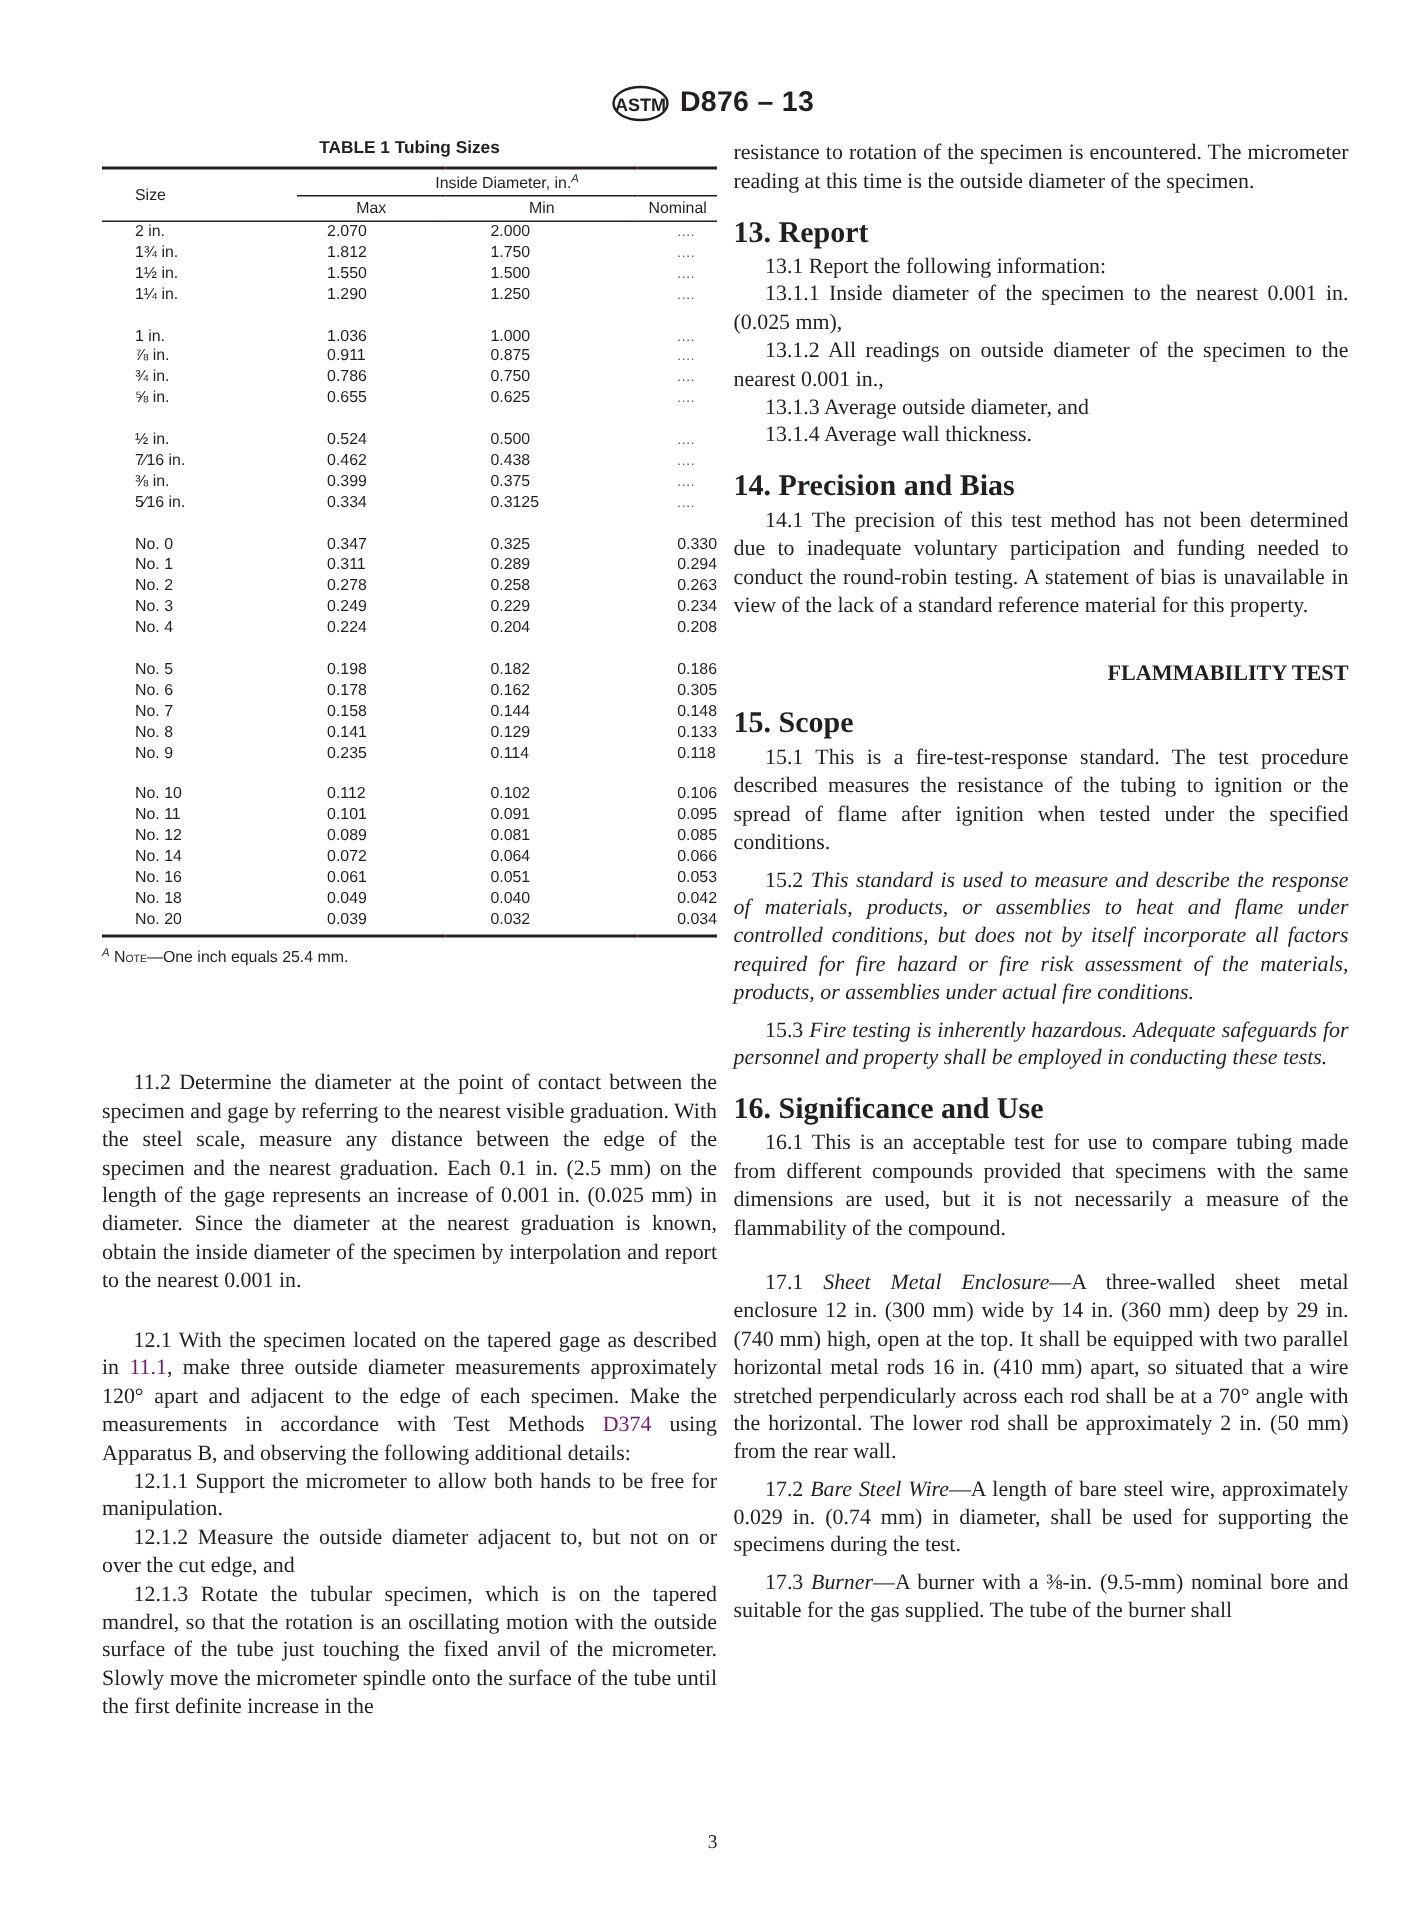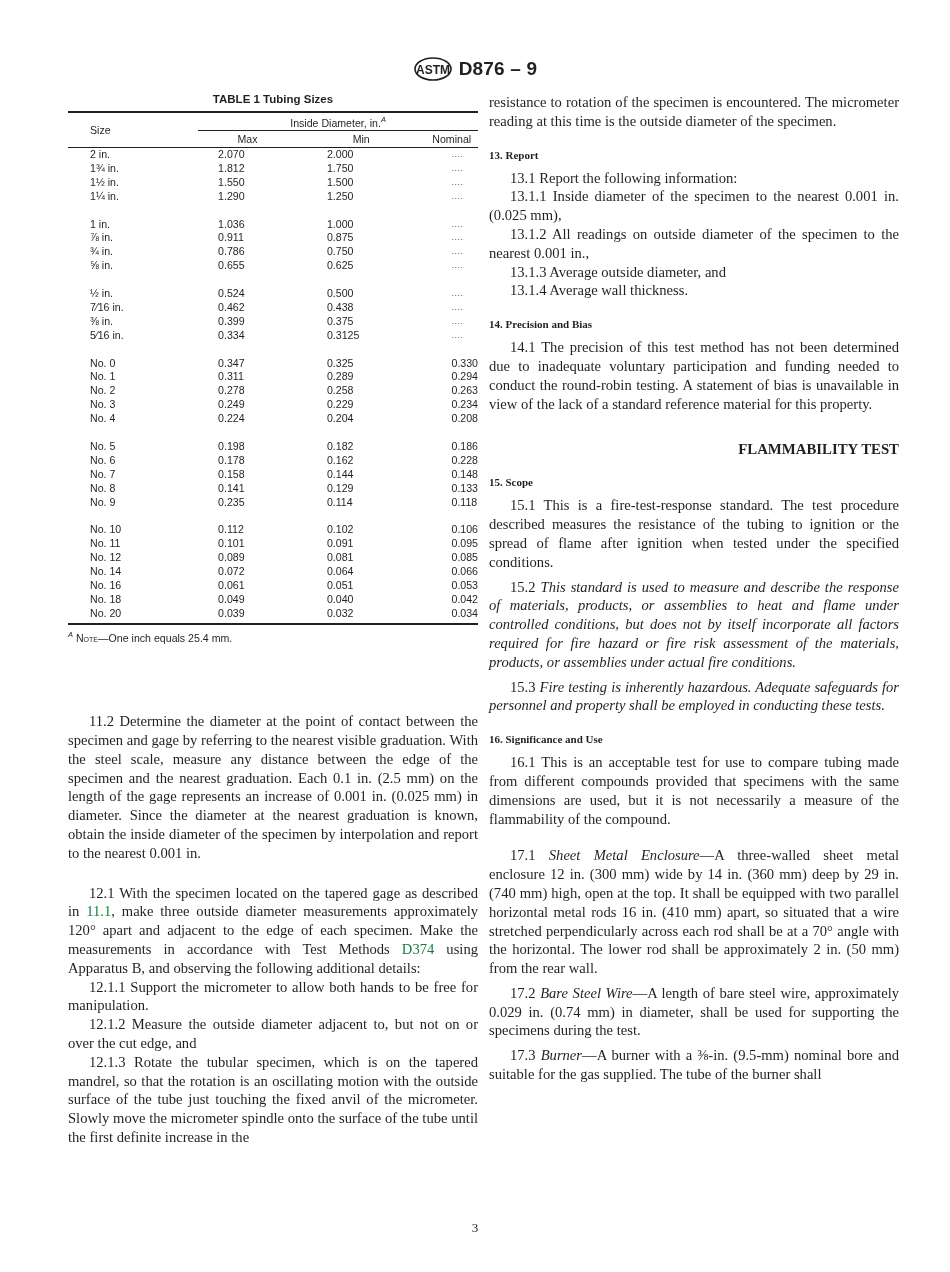--- a/index.html
+++ b/index.html
@@ -29,37 +29,37 @@
   td.dots { color: #555; font-size: 9px; letter-spacing: 0.5px; }
   tr.gap td { height: 13.9px; }
   tr.last td { border-bottom: 2px solid #231f20; padding-bottom: 2px; }
   .tbl-note { font-family: "Liberation Sans", sans-serif; font-size: 10.6px; margin-top: 5px; }
   .tbl-note sup { font-style: italic; font-size: 7.5px; }
   .smallcaps { font-variant: small-caps; }
 
   
   .txt { font-family: "Liberation Serif", serif; font-size: 14.6px; line-height: 18.8px; text-align: justify; margin: 0; }
   .ind { text-indent: 21px; }
-  .sec-h { font-family: "Liberation Serif", serif; font-weight: bold; font-size: 11px; margin: 0; line-height: 20px; }
+  .sec-h { font-family: "Liberation Serif", serif; font-weight: bold; font-size: 20px; margin: 0; line-height: 20px; }
   .center-h { font-family: "Liberation Serif", serif; font-weight: bold; font-size: 14.8px; text-align: right; margin: 0; }
-  .link { color: #15803d; }
+  .link { color: #701a75; }
   em { font-style: italic; }
 
   .page-num { position: absolute; top: 1220px; left: 0; width: 950px; text-align: center; font-family: "Liberation Serif", serif; font-size: 13px; }
 </style>
 </head>
 <body>
 
 <div class="header">
   <div class="header-inner">
     <svg class="logo" viewBox="0 0 40 28">
       <ellipse cx="20" cy="14" rx="18" ry="11" fill="none" stroke="#231f20" stroke-width="1.6"></ellipse>
       <text x="20" y="19" font-family="Liberation Sans, sans-serif" font-weight="bold" font-size="12" text-anchor="middle" fill="#231f20">ASTM</text>
     </svg>
-    <span class="doc-id">D876 – 9</span>
+    <span class="doc-id">D876 – 13</span>
   </div>
 </div>
 
 <div class="col-left">
   <p class="tbl-title">TABLE 1 Tubing Sizes</p>
   <table class="sizes">
     <thead>
       <tr class="top-rule">
         <th class="th-size th-size-cell" rowspan="2">Size</th>
         <th class="th-group" colspan="3"><span>Inside Diameter, in.</span><sup style="font-style:italic;font-size:7.5px">A</sup></th>
@@ -188,21 +188,21 @@
         <tr>
           <td class="c-size">No. 5</td>
           <td class="c-max">0.198</td>
           <td class="c-min">0.182</td>
           <td class="c-nom">0.186</td>
         </tr>
         <tr>
           <td class="c-size">No. 6</td>
           <td class="c-max">0.178</td>
           <td class="c-min">0.162</td>
-          <td class="c-nom">0.228</td>
+          <td class="c-nom">0.305</td>
         </tr>
         <tr>
           <td class="c-size">No. 7</td>
           <td class="c-max">0.158</td>
           <td class="c-min">0.144</td>
           <td class="c-nom">0.148</td>
         </tr>
         <tr>
           <td class="c-size">No. 8</td>
           <td class="c-max">0.141</td>

